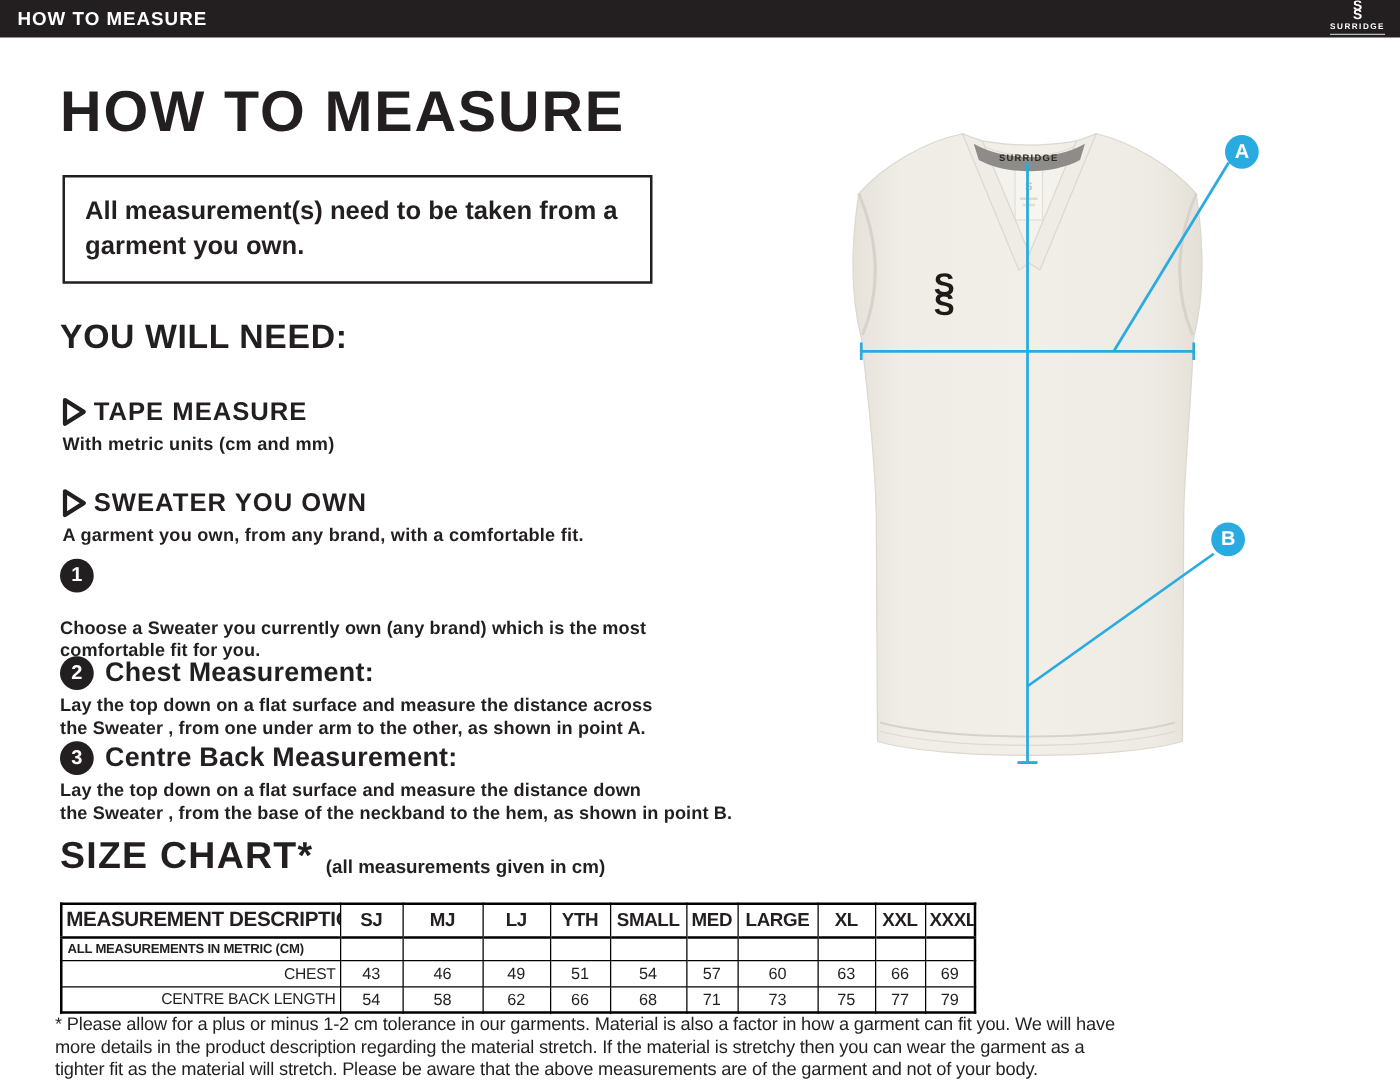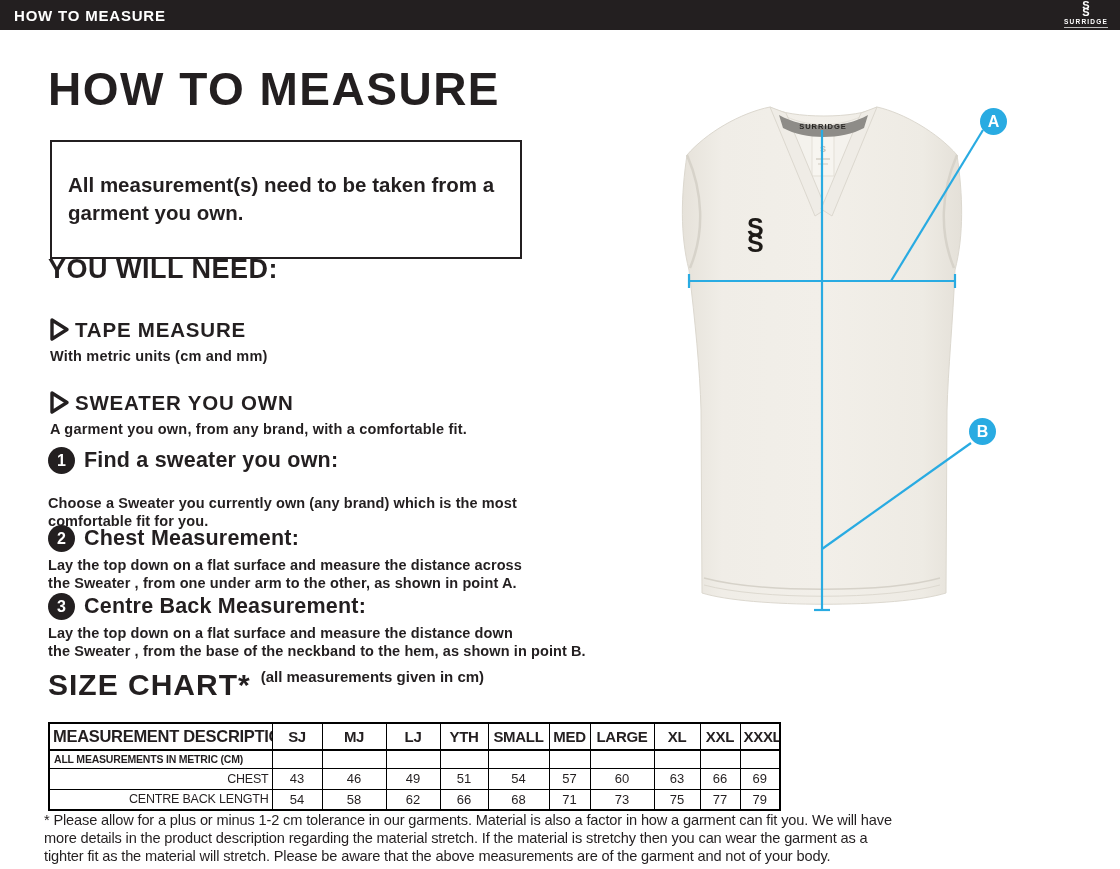--- a/index.html
+++ b/index.html
@@ -18,21 +18,21 @@
   .topbar-logo .logo-ss span { color:#fff; font-weight: 900; font-size: 11px; line-height: 7px; letter-spacing: 0; }
   .topbar-logo .logo-word { color: #ffffff; font-size: 6.5px; font-weight: 700; letter-spacing: 1.2px; margin-top: 2px; border-bottom: 0.5px solid #bbb; padding-bottom: 1px;}
 
   
   .h1 {
     position: absolute; left: 48px; top: 66px;
     font-size: 46px; font-weight: 800; letter-spacing: 1.5px; line-height: 1;
   }
   .notice-box {
     position: absolute; left: 50px; top: 140px; width: 472px; min-height: 87px;
-    border: 2.5px solid #231f20; padding: 29px 16px;
+    border: 2.5px solid #231f20; padding: 13px 16px;
     font-size: 20.5px; font-weight: 700; line-height: 1.38; white-space: pre-line;
   }
   .you-will-need {
     position: absolute; left: 48px; top: 254px;
     font-size: 27px; font-weight: 800; letter-spacing: 0.5px;
   }
   .need-item-row { position: absolute; left: 48px; display: flex; align-items: center; gap: 4px; }
   .need-item-row .tri { display: inline-flex; }
   .need-title { font-size: 20.5px; font-weight: 800; letter-spacing: 0.8px; }
   .need-desc { position: absolute; left: 50px; font-size: 14.5px; font-weight: 700; letter-spacing: 0.2px; }
@@ -42,21 +42,21 @@
     width: 27px; height: 27px; border-radius: 50%; background: #231f20; color: #ffffff;
     display: inline-flex; align-items: center; justify-content: center;
     font-size: 16px; font-weight: 700; flex: 0 0 auto;
   }
   .step-title { font-size: 21.5px; font-weight: 800; letter-spacing: 0.2px; }
   .step-desc {
     position: absolute; left: 48px; font-size: 14.5px; font-weight: 700;
     line-height: 1.24; white-space: pre-line; letter-spacing: 0.1px;
   }
 
-  .size-chart-head { position: absolute; left: 48px; top: 668px; display: flex; align-items: flex-start; gap: 10px; }
+  .size-chart-head { position: absolute; left: 48px; top: 668px; display: flex; align-items: flex-end; gap: 10px; }
   .size-chart-title { font-size: 30px; font-weight: 800; letter-spacing: 1px; }
   .size-chart-sub { font-size: 15px; font-weight: 700; }
 
   
   .size-table-wrap { position: absolute; left: 48px; top: 722px; width: 724px; }
   table.size-table { width: 724px; border-collapse: collapse; table-layout: fixed; border: 2.5px solid #000; }
   table.size-table th, table.size-table td { border: 1px solid #000; padding: 0 3px; vertical-align: middle; }
   table.size-table thead th { border-bottom: 2px solid #000; }
   th.desc-h { text-align: left; font-size: 16.5px; font-weight: 700; letter-spacing: -0.3px; height: 27px; padding-left: 5px; white-space: nowrap; overflow: hidden; }
   th.size-h { text-align: center; font-size: 15px; font-weight: 700; letter-spacing: -0.3px; white-space: nowrap; overflow: hidden; }
@@ -117,21 +117,20 @@
     <svg width="23" height="25" viewBox="0 0 23 25">
         <path d="M4 3 L19 12.5 L4 22 Z" fill="none" stroke="#231f20" stroke-width="3.4" stroke-linejoin="round"></path>
       </svg>
   </span>
   <span class="need-title">SWEATER YOU OWN</span>
 </div>
 <div class="need-desc" style="top:421px">A garment you own, from any brand, with a comfortable fit.</div>
 
 <div class="step-row" style="top:447px">
   <span class="step-circle">1</span>
-  <span class="step-title">Find a sweater you own:</span>
 </div>
 <div class="step-desc" style="top:495px">Choose a Sweater you currently own (any brand) which is the most
 comfortable fit for you.</div>
 
 <div class="step-row" style="top:525px">
   <span class="step-circle">2</span>
   <span class="step-title">Chest Measurement:</span>
 </div>
 <div class="step-desc" style="top:557px">Lay the top down on a flat surface and measure the distance across
 the Sweater , from one under arm to the other, as shown in point A.</div>

